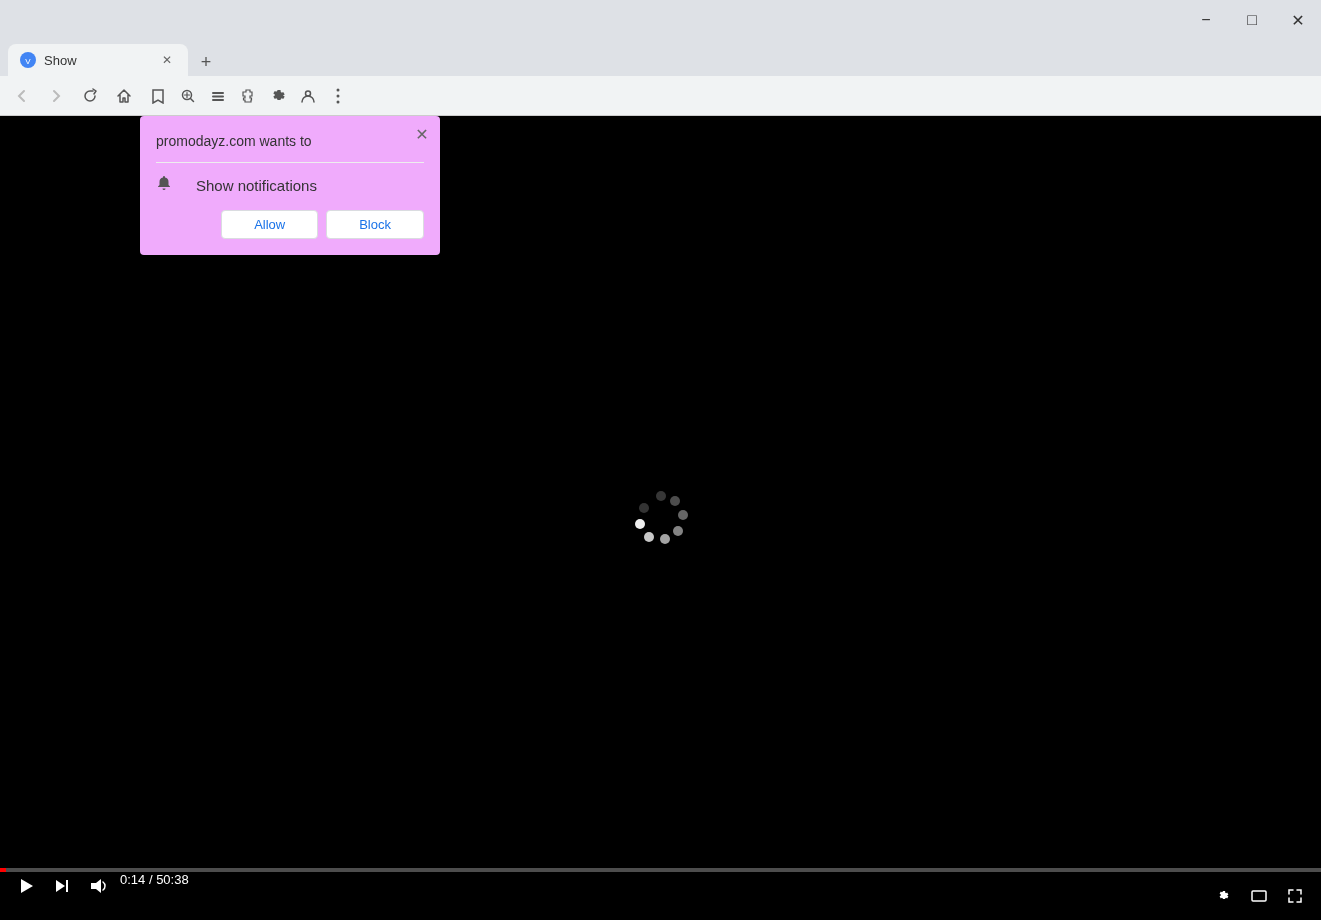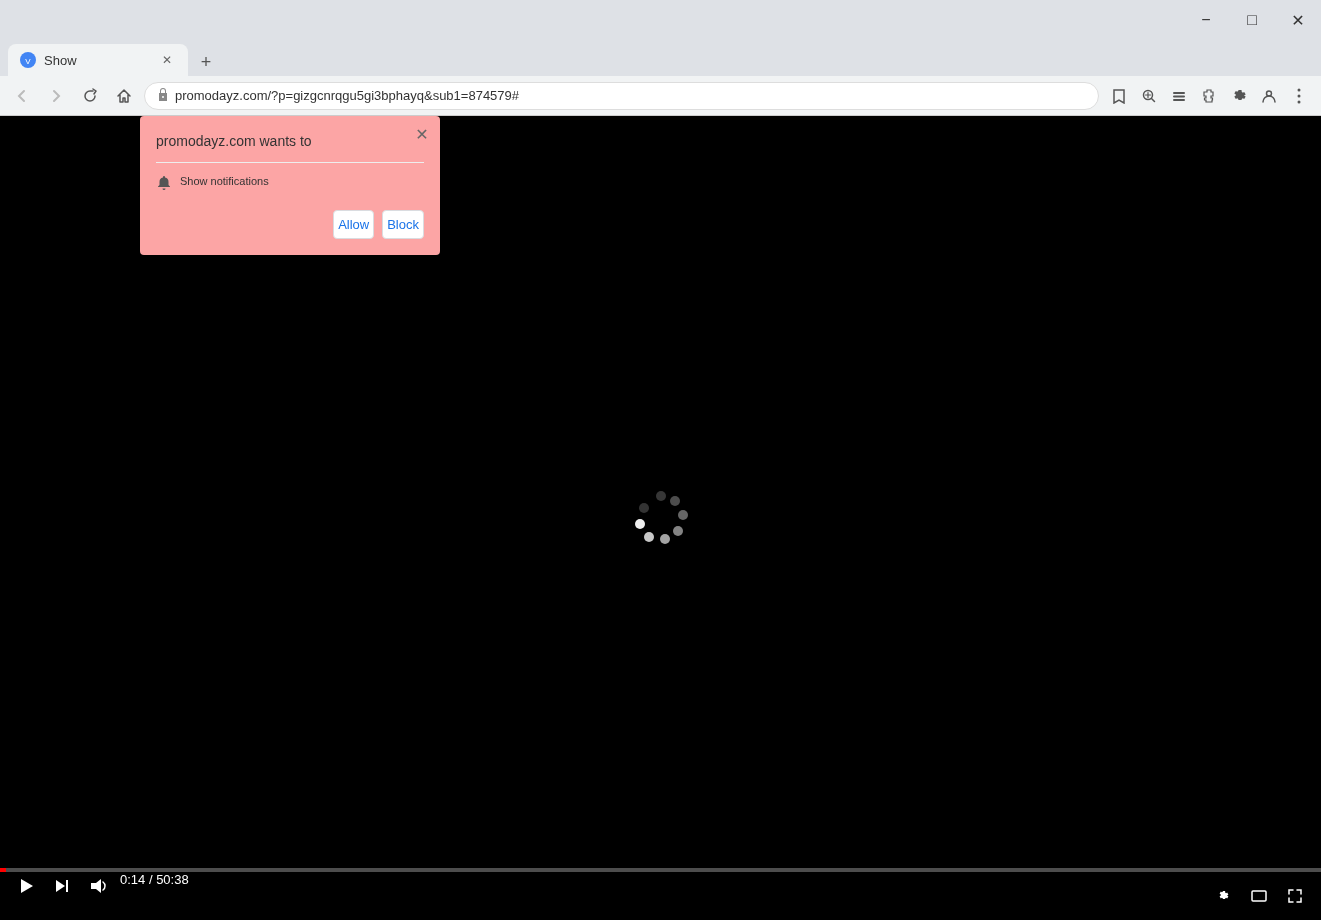--- a/index.html
+++ b/index.html
@@ -219,21 +219,21 @@
       gap: 8px;
       align-items: center;
     }
 
     
     .notification-popup {
       position: absolute;
       top: 0;
       left: 140px;
       width: 300px;
-      background: #fca5a5;
+      background: #f0abfc;
       border-radius: 4px;
       box-shadow: 0 4px 16px rgba(0,0,0,0.2);
       padding: 16px;
       z-index: 100;
     }
     .popup-close {
       position: absolute;
       top: 8px;
       right: 8px;
       width: 20px;
@@ -248,37 +248,37 @@
       background: none;
       border-radius: 50%;
     }
     .popup-title {
       font-size: 14px;
       color: #333;
       margin-bottom: 12px;
     }
     .popup-permission {
       display: flex;
-      align-items: flex-start;
-      gap: 8px;
+      align-items: flex-end;
+      gap: 24px;
       margin-bottom: 16px;
-      font-size: 11px;
+      font-size: 15px;
       color: #333;
     }
     .bell-icon {
       font-size: 14px;
       color: #555;
     }
     .popup-buttons {
       display: flex;
       justify-content: flex-end;
       gap: 8px;
     }
     .popup-btn {
-      padding: 6px 4px;
+      padding: 6px 32px;
       border-radius: 4px;
       font-size: 13px;
       cursor: pointer;
       border: 1px solid #dadce0;
       background: white;
       color: #1a73e8;
       font-weight: 500;
     }
     .popup-btn.block {
       color: #1a73e8;
@@ -331,28 +331,20 @@
   <button class="nav-btn">
     <svg width="16" height="16" viewBox="0 0 16 16" fill="none">
         <path d="M13 8A5 5 0 1 1 8 3h3M11 1l3 2-2 3" stroke="#555" stroke-width="1.5" fill="none" stroke-linecap="round" stroke-linejoin="round"></path>
       </svg>
   </button>
   <button class="nav-btn">
     <svg width="16" height="16" viewBox="0 0 16 16" fill="none">
         <path d="M2 8L8 2l6 6M4 7v7h3v-4h2v4h3V7" stroke="#555" stroke-width="1.5" fill="none" stroke-linecap="round" stroke-linejoin="round"></path>
       </svg>
   </button>
-  <div class="url-bar">
-    <span class="lock-icon">
-      <svg width="12" height="14" viewBox="0 0 12 14" fill="#888">
-          <path d="M9 6V4a3 3 0 0 0-6 0v2H2v8h8V6H9zm-3 5a1 1 0 1 1 0-2 1 1 0 0 1 0 2zM4 6V4a2 2 0 0 1 4 0v2H4z"></path>
-        </svg>
-    </span>
-    <span class="url-text">promodayz.com/?p=gizgcnrqgu5gi3bphayq&amp;sub1=874579#</span>
-  </div>
   <div class="toolbar-icons">
     <div class="toolbar-icon">
       <svg width="16" height="16" viewBox="0 0 16 16" fill="none">
           <path d="M3 2h10v13l-5-3-5 3V2z" stroke="#555" stroke-width="1.5" fill="none"></path>
         </svg>
     </div>
     <div class="toolbar-icon">
       <svg width="16" height="16" viewBox="0 0 16 16" fill="none">
           <circle cx="7" cy="7" r="4.5" stroke="#555" stroke-width="1.5"></circle>
           <path d="M10.5 10.5l3 3" stroke="#555" stroke-width="1.5" stroke-linecap="round"></path>

